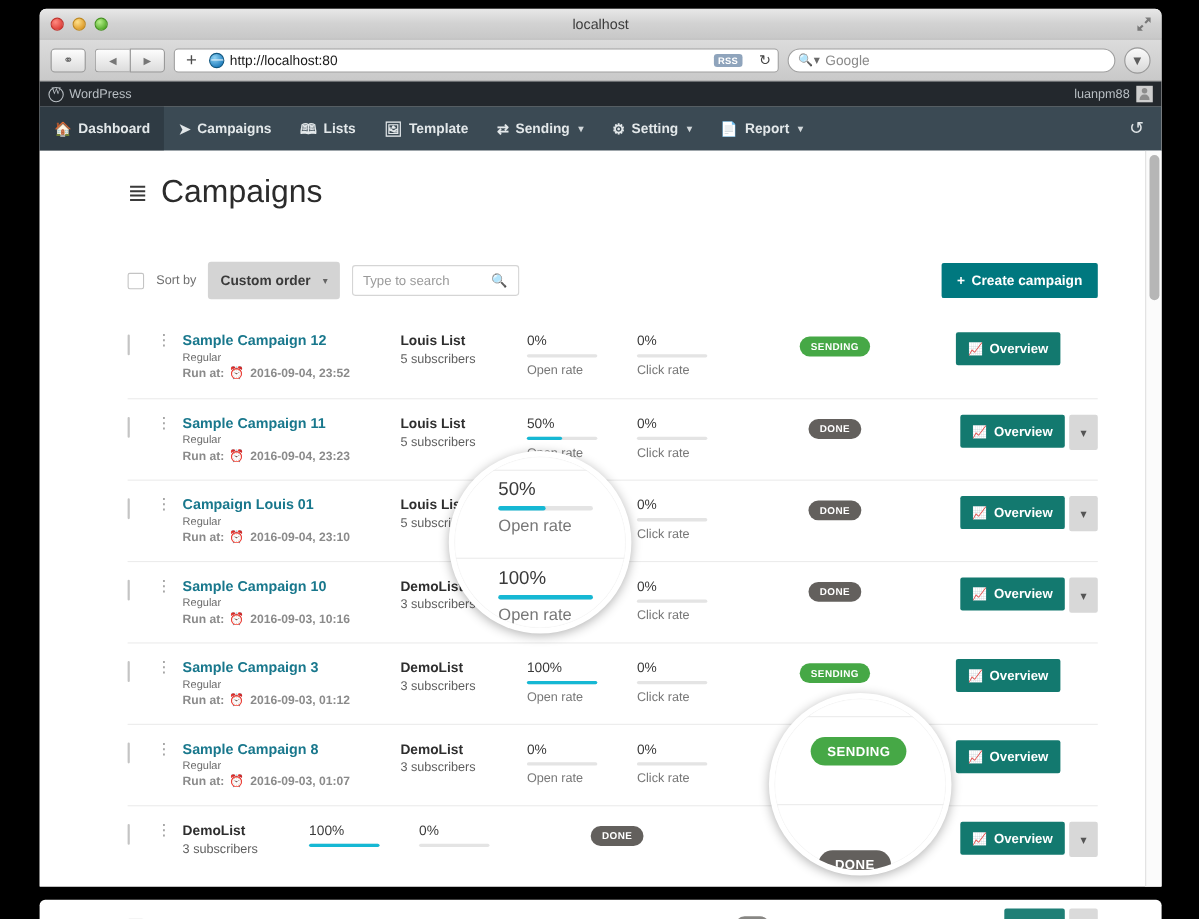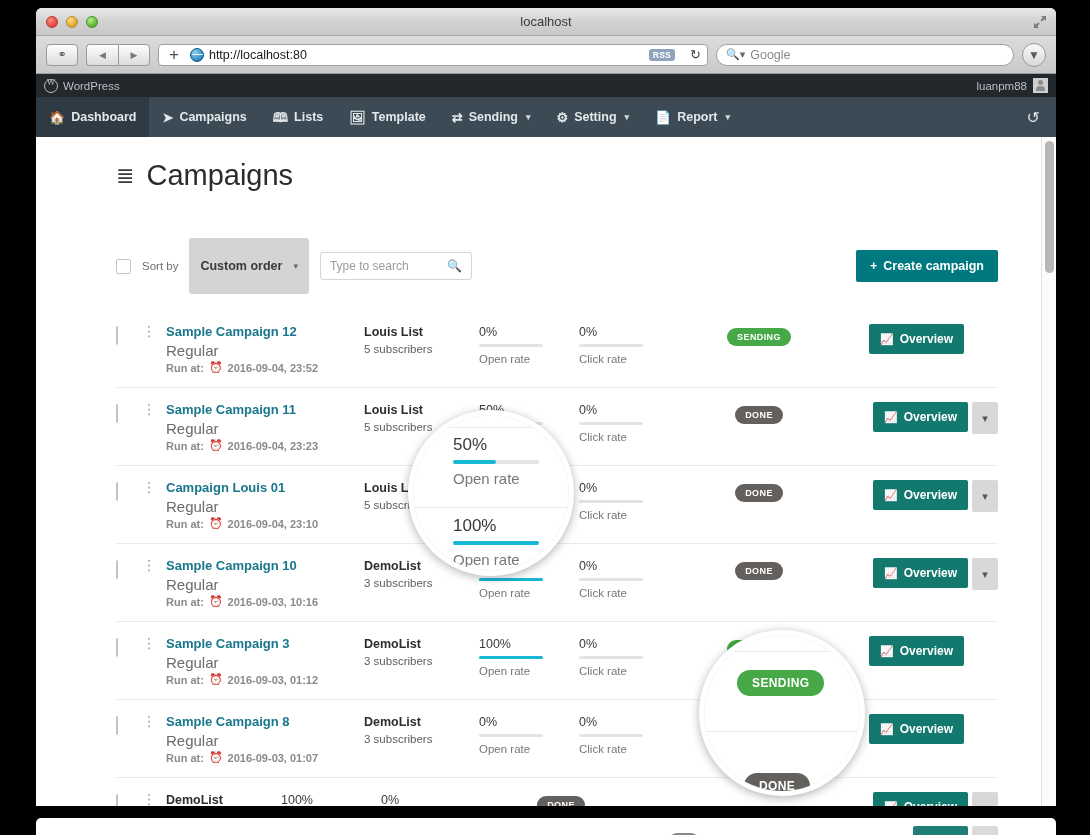--- a/index.html
+++ b/index.html
@@ -175,21 +175,21 @@
   }
   .title-icon { font-size: 22px; color: #3a3a3a; line-height: 1; }
 
   .controls { display: flex; align-items: center; gap: 11px; margin-bottom: 16px; }
   .cb {
     width: 15px; height: 15px; border: 1px solid #c4c4c4; border-radius: 2px;
     background: #fff; flex: none;
   }
   .sortby-label { font-size: 11.5px; color: #6f6f6f; }
   .sel {
-    background: #d4d4d4; border-radius: 3px; padding: 21px 11px;
+    background: #d4d4d4; border-radius: 3px; padding: 10px 11px;
     font-size: 12.5px; color: #3a3a3a; font-weight: bold;
     display: flex; align-items: center; gap: 9px;
   }
   .sel .caret { color: #5a5a5a; font-weight: normal; }
   .searchinp {
     width: 152px; border: 1px solid #d5d5d5; border-radius: 3px;
     background: #fff; padding: 6px 9px; font-size: 12px; color: #9a9a9a;
     display: flex; align-items: center;
   }
   .searchinp .mag2 { margin-left: auto; font-size: 12px; color: #7d7d7d; }
@@ -208,21 +208,21 @@
     border-top: 1px solid #ececec;
     padding: 14px 0 13px 0;
     min-height: 74px;
   }
   .row:first-child { border-top: none; }
   .c-check { width: 26px; padding-top: 3px; flex: none; }
   .c-dots  { width: 24px; flex: none; padding-top: 2px; color: #9a9a9a; font-size: 14px; line-height: .8; letter-spacing: 0; text-align: left;}
   .dots { display: inline-block; }
   .c-name { width: 198px; flex: none; }
   .cname-link { font-size: 13px; font-weight: bold; color: #18778c; display: block; margin-bottom: 3px;}
-  .ctype { font-size: 15px; color: #6b6b6b; margin-bottom: 2px; }
+  .ctype { font-size: 10px; color: #6b6b6b; margin-bottom: 2px; }
   .crun { font-size: 11px; color: #8a8a8a; display: flex; align-items: center; gap: 5px; font-weight: bold;}
   .clock { font-size: 11px; }
   .c-list { width: 115px; flex: none; padding-top: 1px; }
   .listname { font-size: 12.5px; font-weight: bold; color: #2e2e2e; margin-bottom: 4px; }
   .subs { font-size: 11.5px; color: #5e5e5e; }
   .c-rate { width: 100px; flex: none; padding-top: 1px; }
   .rate-val { font-size: 12.5px; color: #3a3a3a; margin-bottom: 5px; }
   .bar-bg { height: 3px; background: #e4e4e4; border-radius: 2px; width: 64px; margin-bottom: 6px;}
   .bar-fg { height: 3px; background: #16b8d4; border-radius: 2px; }
   .rate-lab { font-size: 11.5px; color: #777; }

